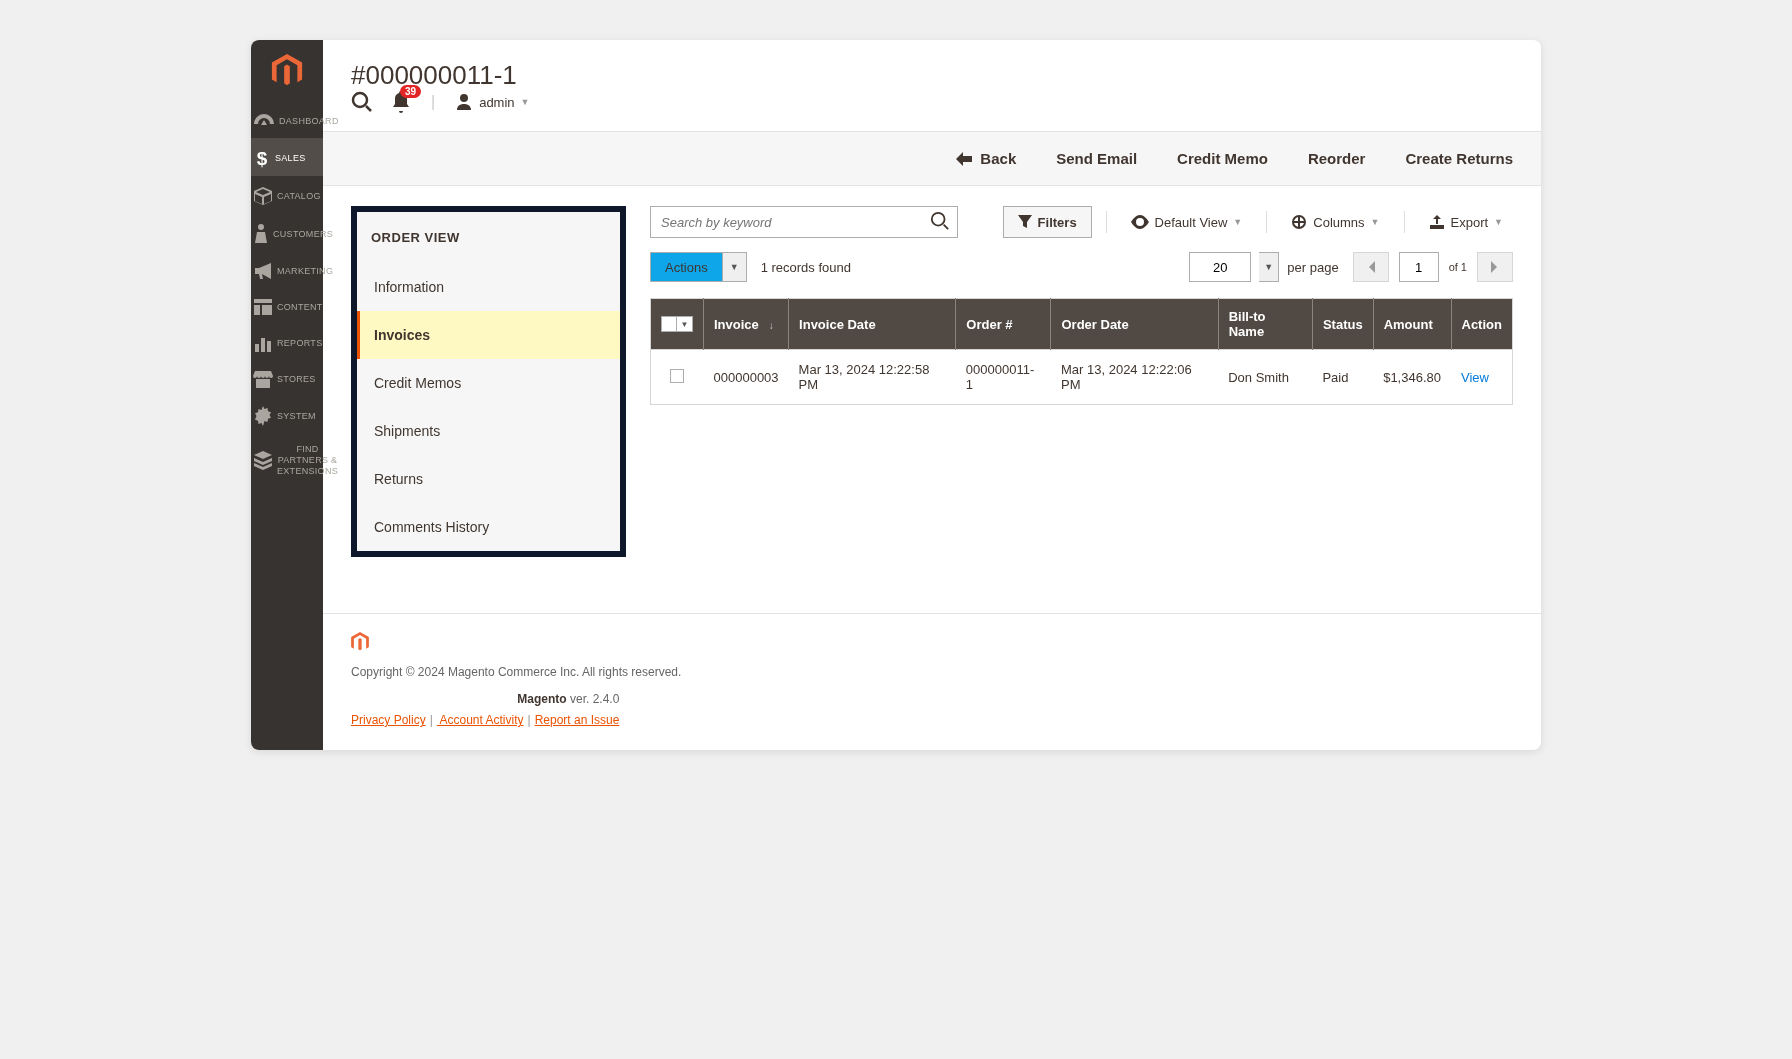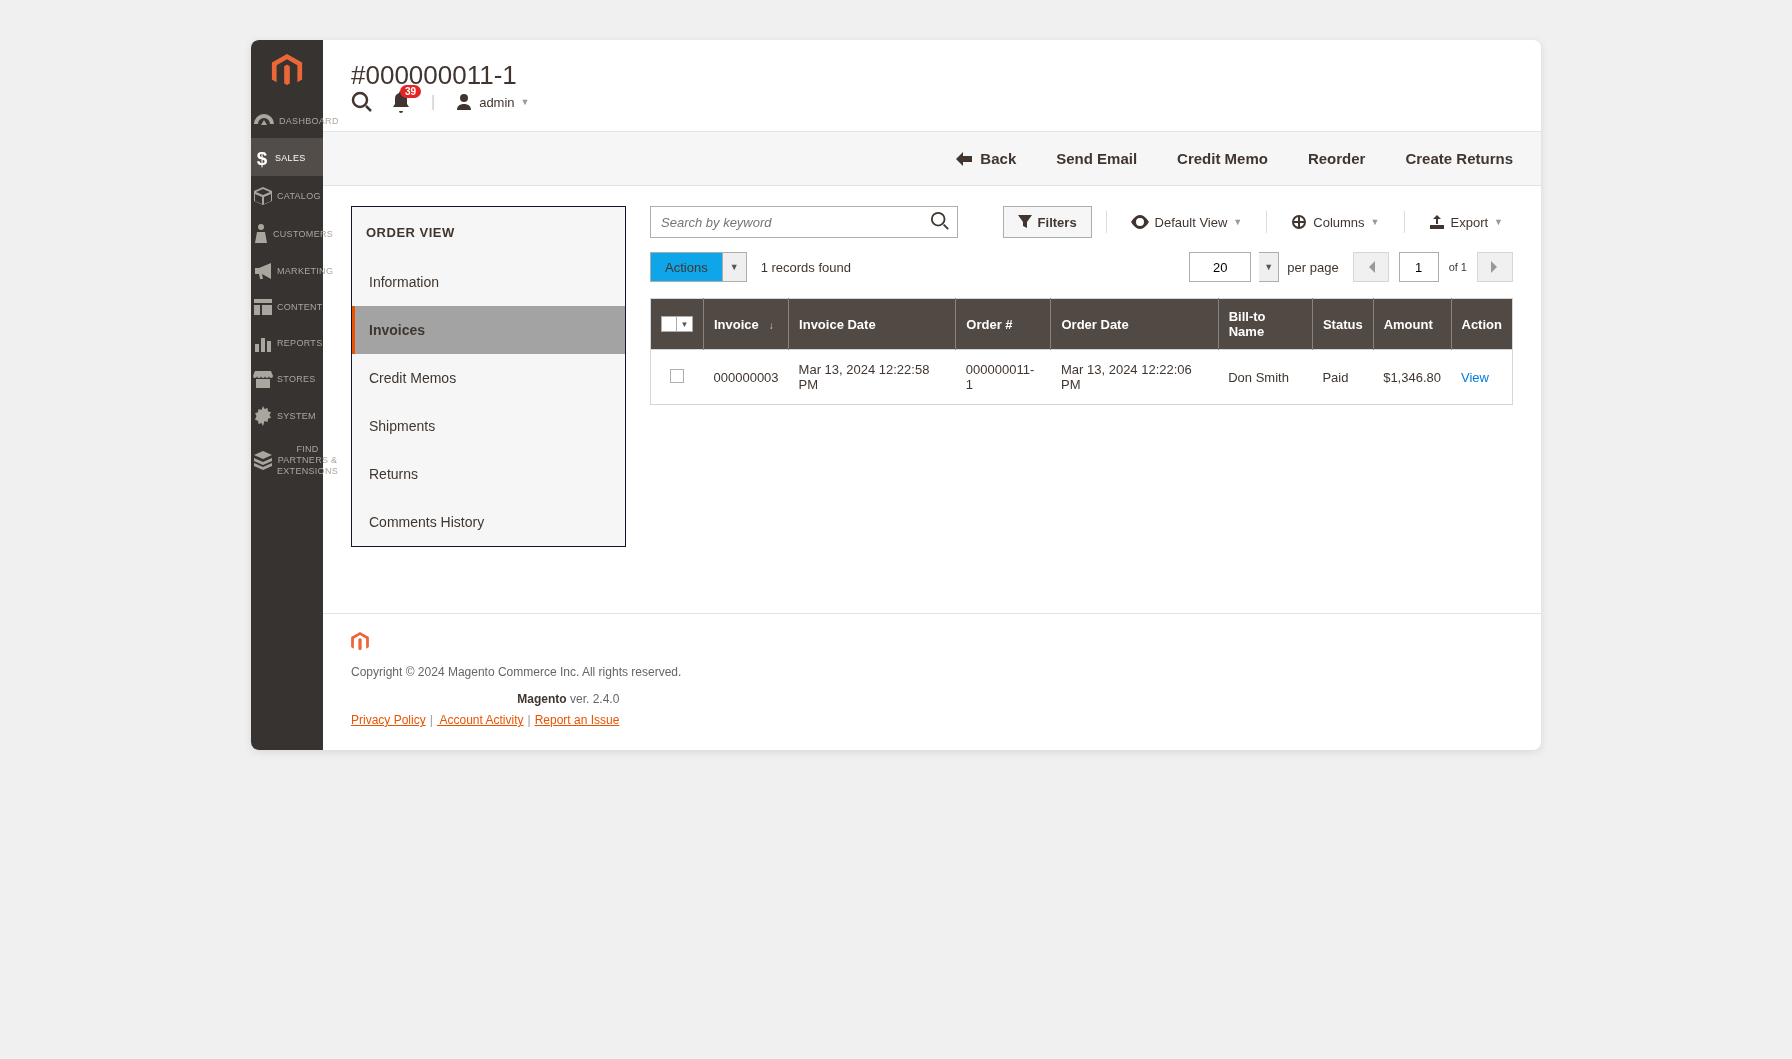--- a/index.html
+++ b/index.html
@@ -28,24 +28,24 @@
 .user-sep { color: #ccc; margin: 0 2px; }
 
 
 .action-bar { background: #f6f6f6; border-top: 1px solid #e3e3e3; border-bottom: 1px solid #e3e3e3; padding: 18px 28px; display: flex; justify-content: flex-end; gap: 40px; }
 .action-bar button { background: none; border: none; font-size: 15px; font-weight: 600; color: #41362f; cursor: pointer; display: flex; align-items: center; gap: 8px; }
 
 
 .content-row { display: flex; padding: 20px 0 20px 28px; gap: 24px; align-items: flex-start; flex: 1; }
 
 
-.order-panel { width: 275px; background: #f6f6f6; border: 1px solid #0f172a; }
+.order-panel { width: 275px; background: #f6f6f6; border: 6px solid #0f172a; }
 .order-panel-header { padding: 18px 14px; font-size: 13px; font-weight: 700; color: #41362f; letter-spacing: 0.5px; }
 .order-tab { padding: 16px 14px; font-size: 14px; color: #41362f; cursor: pointer; background: #f6f6f6; border-left: 3px solid transparent; }
-.order-tab.active { background: #a3a3a3; border-left-color: #eb5202; font-weight: 600; }
+.order-tab.active { background: #fef9c3; border-left-color: #eb5202; font-weight: 600; }
 
 
 .grid-area { flex: 1; padding-right: 28px; }
 .toolbar { display: flex; align-items: center; gap: 14px; margin-bottom: 14px; }
 .search-wrap { position: relative; width: 308px; }
 .search-wrap input { width: 100%; height: 32px; border: 1px solid #adadad; padding: 0 36px 0 10px; font-size: 13px; font-style: italic; color: #555; }
 .search-wrap .sicon { position: absolute; right: 8px; top: 5px; color: #41362f; }
 .spacer { flex: 1; }
 .filters-btn { border: 1px solid #adadad; background: #f6f6f6; height: 32px; padding: 0 14px; font-size: 13px; cursor: pointer; display: flex; align-items: center; gap: 6px; color: #41362f; font-weight: 600; }
 .tool-group { display: flex; align-items: center; gap: 6px; cursor: pointer; color: #41362f; font-size: 13px; padding: 0 10px; }

